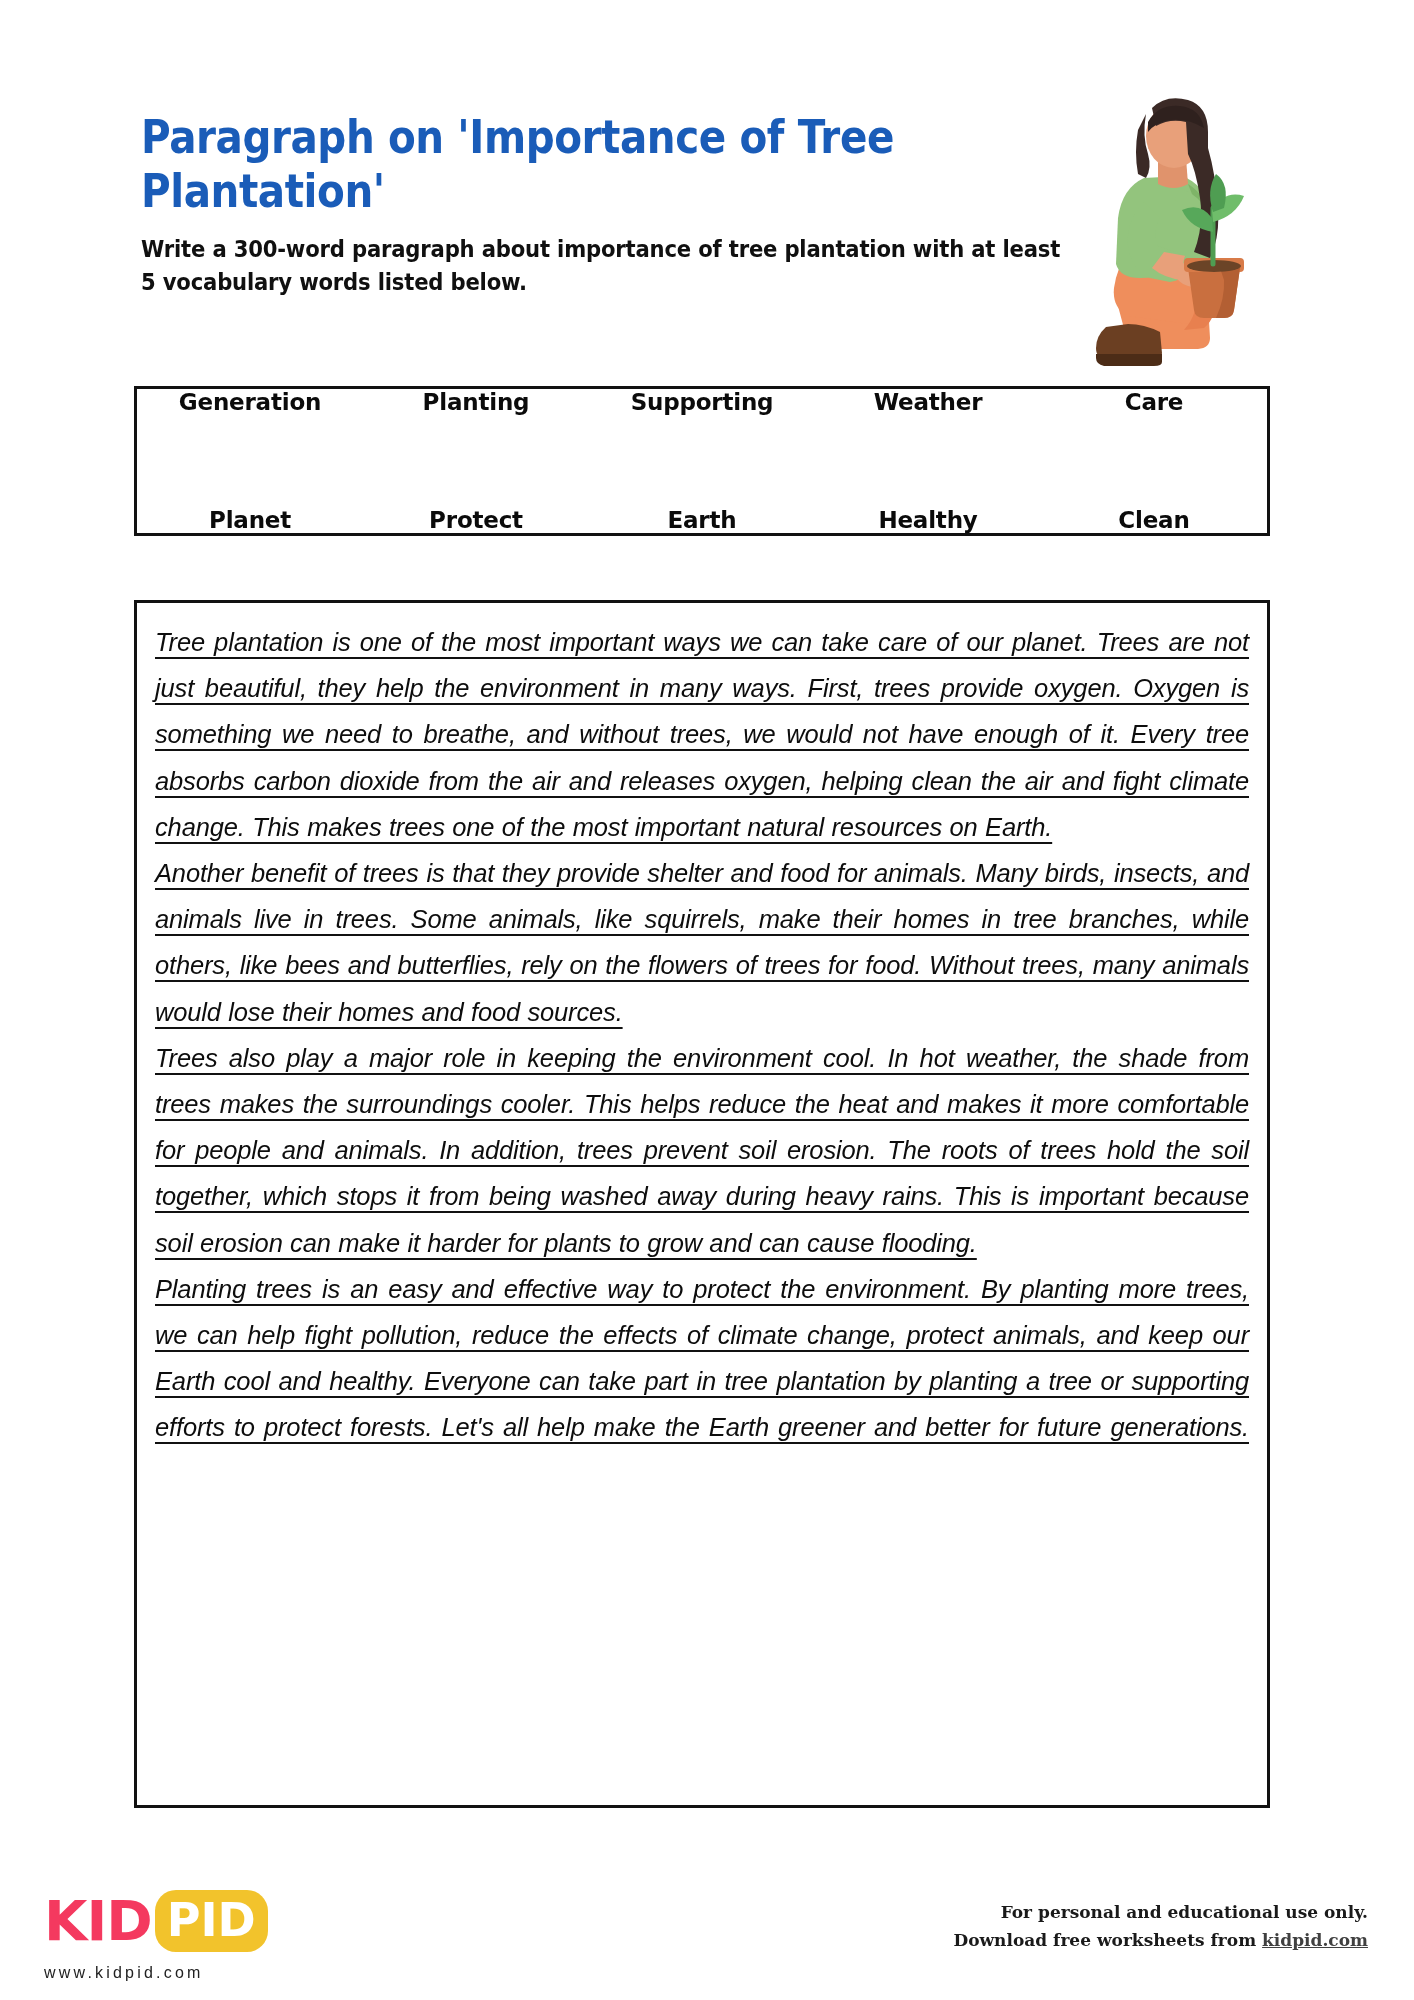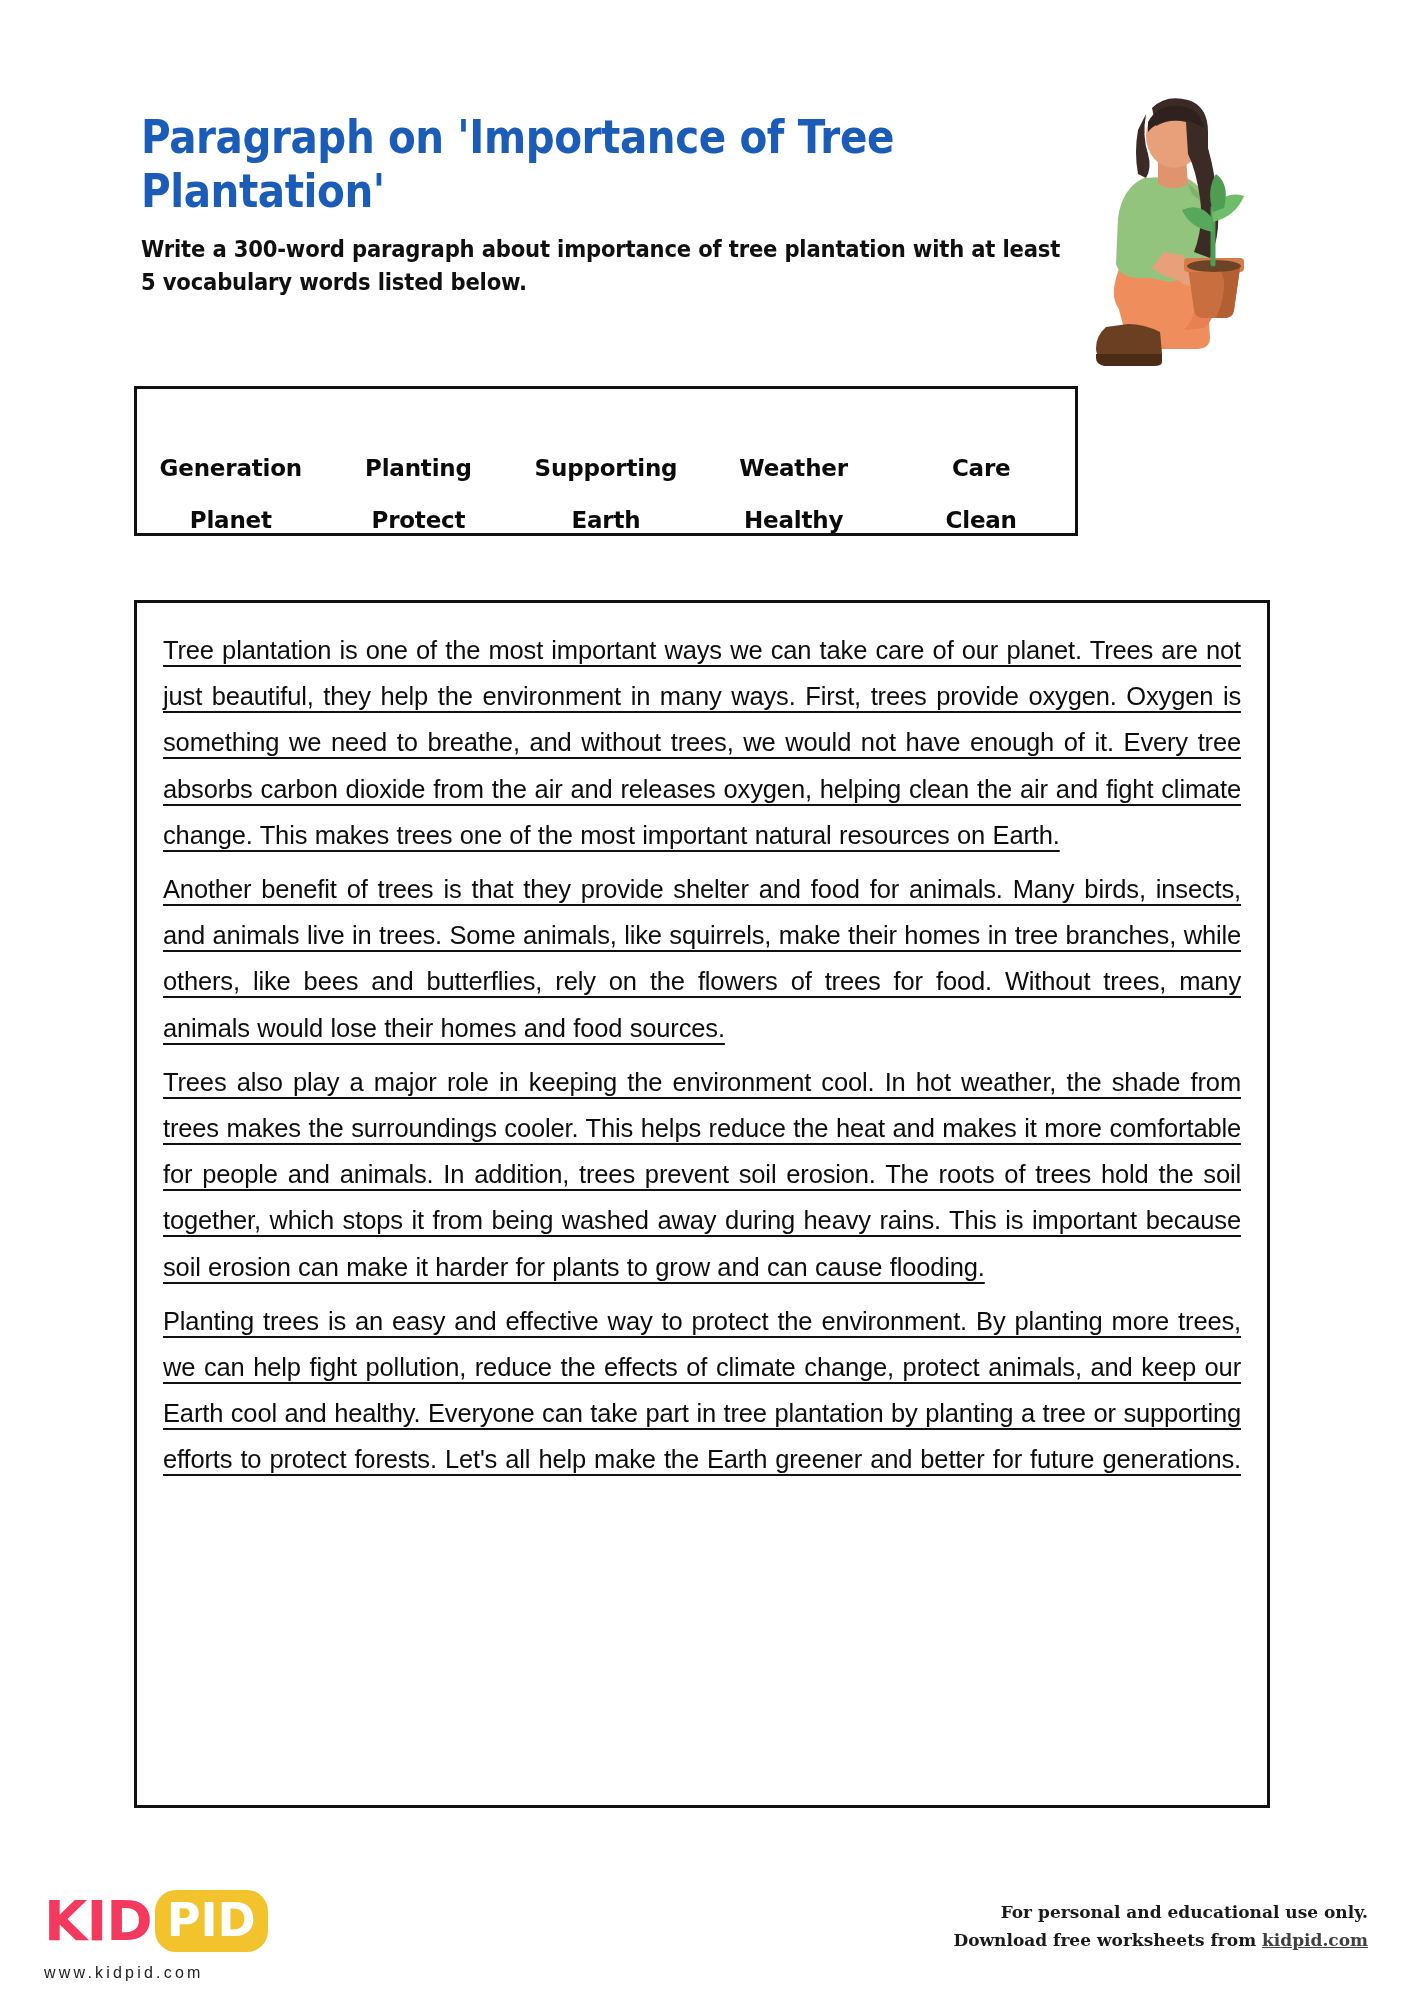--- a/index.html
+++ b/index.html
@@ -41,24 +41,24 @@
     width:110%;
   }
 
   
   .illustration{position:absolute;left:1048px;top:92px;width:228px;height:290px;}
   .illustration svg{display:block;width:100%;height:100%;}
 
   
   .vocab-box{
     position:absolute;left:134px;top:386px;
-    width:944px;height:150px;
+    width:1136px;height:150px;
     border:3px solid #111111;
     box-sizing:border-box;
-    display:flex;flex-direction:column;justify-content:flex-end;
+    display:flex;flex-direction:column;justify-content:space-between;
   }
   .vocab-row{display:flex;width:100%;}
   .vocab-row + .vocab-row{margin-top:26px;}
   .vocab-cell{
     flex:1 1 0;
     text-align:center;
     font-family:"DejaVu Sans", sans-serif;
     font-weight:bold;
     font-size:23px;
     color:#0b0b0b;
@@ -67,34 +67,35 @@
 
   
   .answer-box{
     position:absolute;left:134px;top:600px;
     width:1136px;height:1208px;
     border:3px solid #111111;
     box-sizing:border-box;
     padding:16px 18px 0 18px;
   }
   .para{
-    margin:8px;
+    margin:0;
     font-family:"Liberation Sans", sans-serif;
     font-weight:400;
     font-size:25.5px;
     line-height:46.2px;
     color:#0d0d0d;
     text-align:justify;
     text-justify:inter-word;
     letter-spacing:-0.15px;
     text-decoration:underline;
     text-decoration-thickness:1.6px;
     text-underline-offset:6px;
     text-decoration-color:#111;
     word-spacing:0.5px;
+    font-style:italic;
   }
   .para.last{text-align:justify;}
   .para.last::after{content:"";display:inline-block;width:100%;}
 
   
   .footer{position:absolute;left:0;top:1880px;width:1414px;height:120px;}
   .logo{position:absolute;left:44px;top:10px;}
   .logo-word{display:flex;align-items:center;}
   .logo-kid{
     font-family:"DejaVu Sans", sans-serif;

